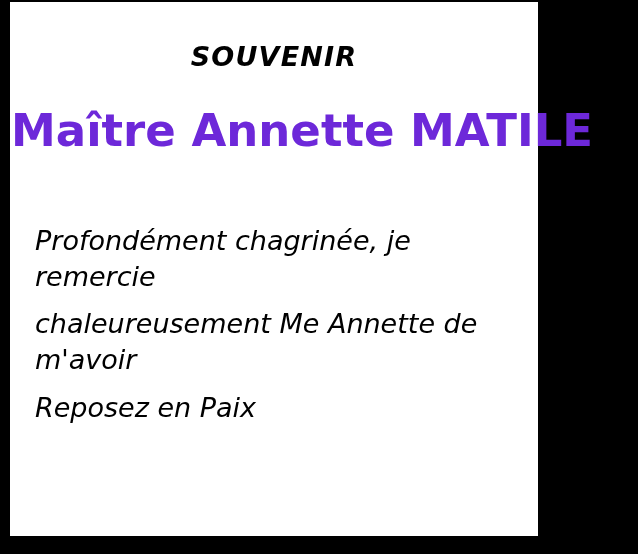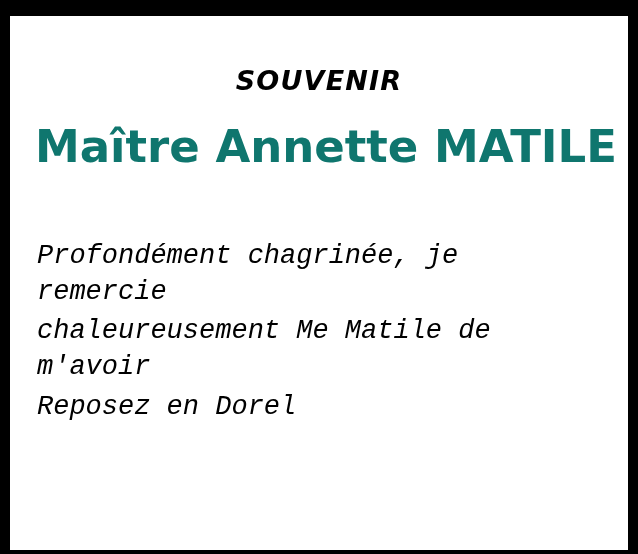--- a/index.html
+++ b/index.html
@@ -9,59 +9,58 @@
   }
   body {
     width: 638px;
     height: 554px;
     overflow: hidden;
     font-family: "DejaVu Sans", sans-serif;
   }
   .notice-card {
     position: absolute;
     left: 10px;
-    top: 16px;
-    width: 618px;
+    top: 2px;
+    width: 528px;
     height: 534px;
     background: #ffffff;
     box-sizing: border-box;
-    padding: 11px;
+    padding: 1px;
   }
   .kicker {
     text-align: center;
     font-family: "DejaVu Sans", sans-serif;
     font-style: italic;
     font-weight: bold;
     font-size: 27px;
     letter-spacing: 1.2px;
     color: #000000;
     margin-top: 38px;
   }
   .deceased-name {
     text-align: right;
     font-family: "DejaVu Sans", sans-serif;
     font-weight: bold;
     font-size: 45px;
-    color: #0f766e;
-    margin-top: 24px;
+    color: #6d28d9;
+    margin-top: 32px;
     white-space: nowrap;
   }
   .message {
     margin-top: 66px;
     padding: 0 12px 0 12px;
     font-family: "DejaVu Sans", sans-serif;
     font-style: italic;
     font-size: 27px;
     line-height: 1.32;
     color: #000000;
     text-align: left;
   }
   .message p {
-    margin: 4px;
-    font-family: Liberation Mono, monospace;
+    margin: 12px;
   }
   .signature {
     margin-top: 54px;
     padding-right: 20px;
     text-align: right;
     font-family: "DejaVu Sans", sans-serif;
     font-weight: bold;
     font-size: 29px;
     color: #000000;
   }
@@ -70,18 +69,18 @@
 <body>
 
 <div class="notice-card">
 
   <div class="kicker">SOUVENIR</div>
 
   <div class="deceased-name">Maître Annette MATILE</div>
 
   <div class="message">
     <p>Profondément chagrinée, je remercie</p>
-    <p>chaleureusement Me Matile de m'avoir</p>
-    <p>Reposez en Dorel</p>
+    <p>chaleureusement Me Annette de m'avoir</p>
+    <p>Reposez en Paix</p>
   </div>
 
 
 </div>
 
 </body></html>

